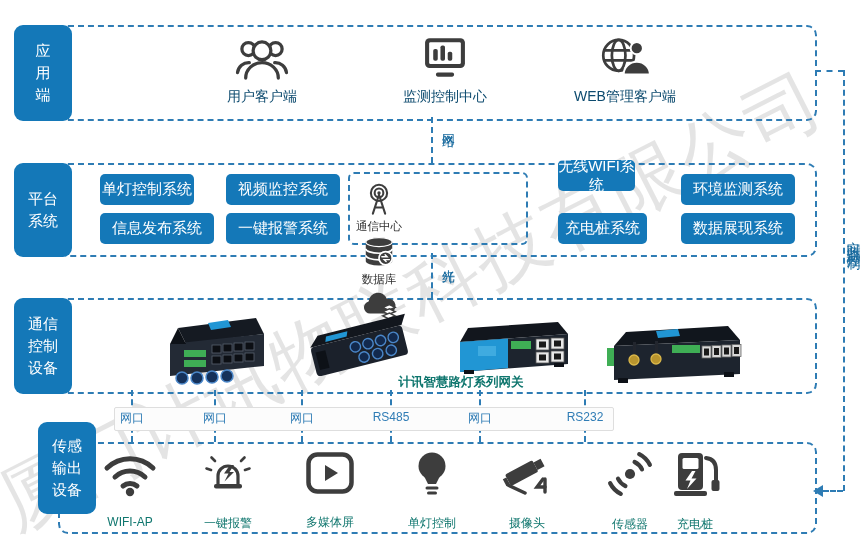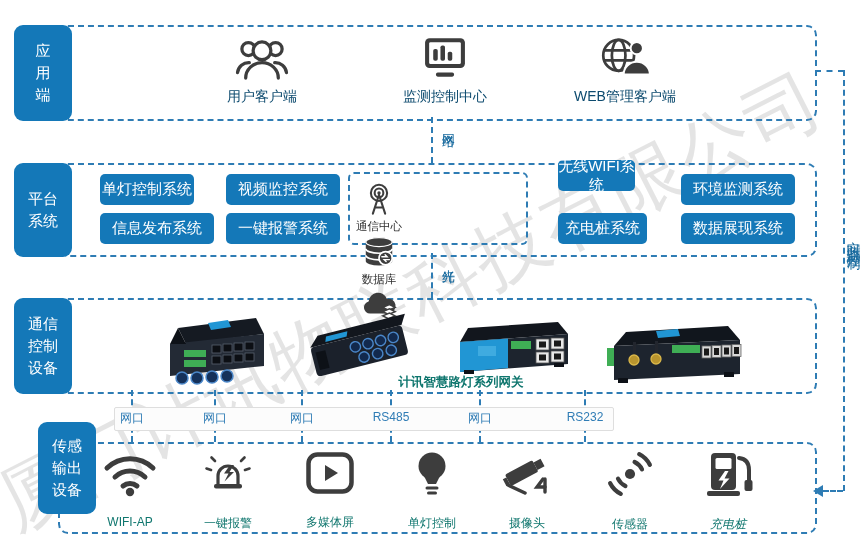--- a/index.html
+++ b/index.html
@@ -375,21 +375,21 @@
           <path d="M31 13 a17 17 0 0 1 8 8"></path>
           <path d="M36 4.5 a26 26 0 0 1 11.5 11.5"></path>
           <path d="M21 39 a17 17 0 0 1 -8 -8"></path>
           <path d="M16 47.5 a26 26 0 0 1 -11.5 -11.5"></path>
         </g>
       </svg>
     </span>
     <div class="cap">传感器</div>
   </div>
 
-  <div class="sensor-item" style="left:673px;font-style:italic;">
+  <div class="sensor-item" style="left:640px;">
     <span>
       <svg width="50" height="48" viewBox="0 0 50 48">
         <rect x="8" y="3" width="25" height="37" rx="4" fill="#3d3d3d"></rect>
         <rect x="12.5" y="8" width="16" height="11" rx="1.5" fill="#fff"></rect>
         <path d="M22 21 l-6.5 9.5 h5 l-3.5 8.5 l9.5 -10.5 h-5 l4 -7.5 z" fill="#fff"></path>
         <rect x="4" y="41" width="33" height="5" rx="2" fill="#3d3d3d"></rect>
         <path d="M36 8 q10 1 10 12 v11" stroke="#3d3d3d" stroke-width="4" fill="none" stroke-linecap="round"></path>
         <rect x="41.5" y="30" width="8" height="11" rx="2" fill="#3d3d3d"></rect>
       </svg>
     </span>

